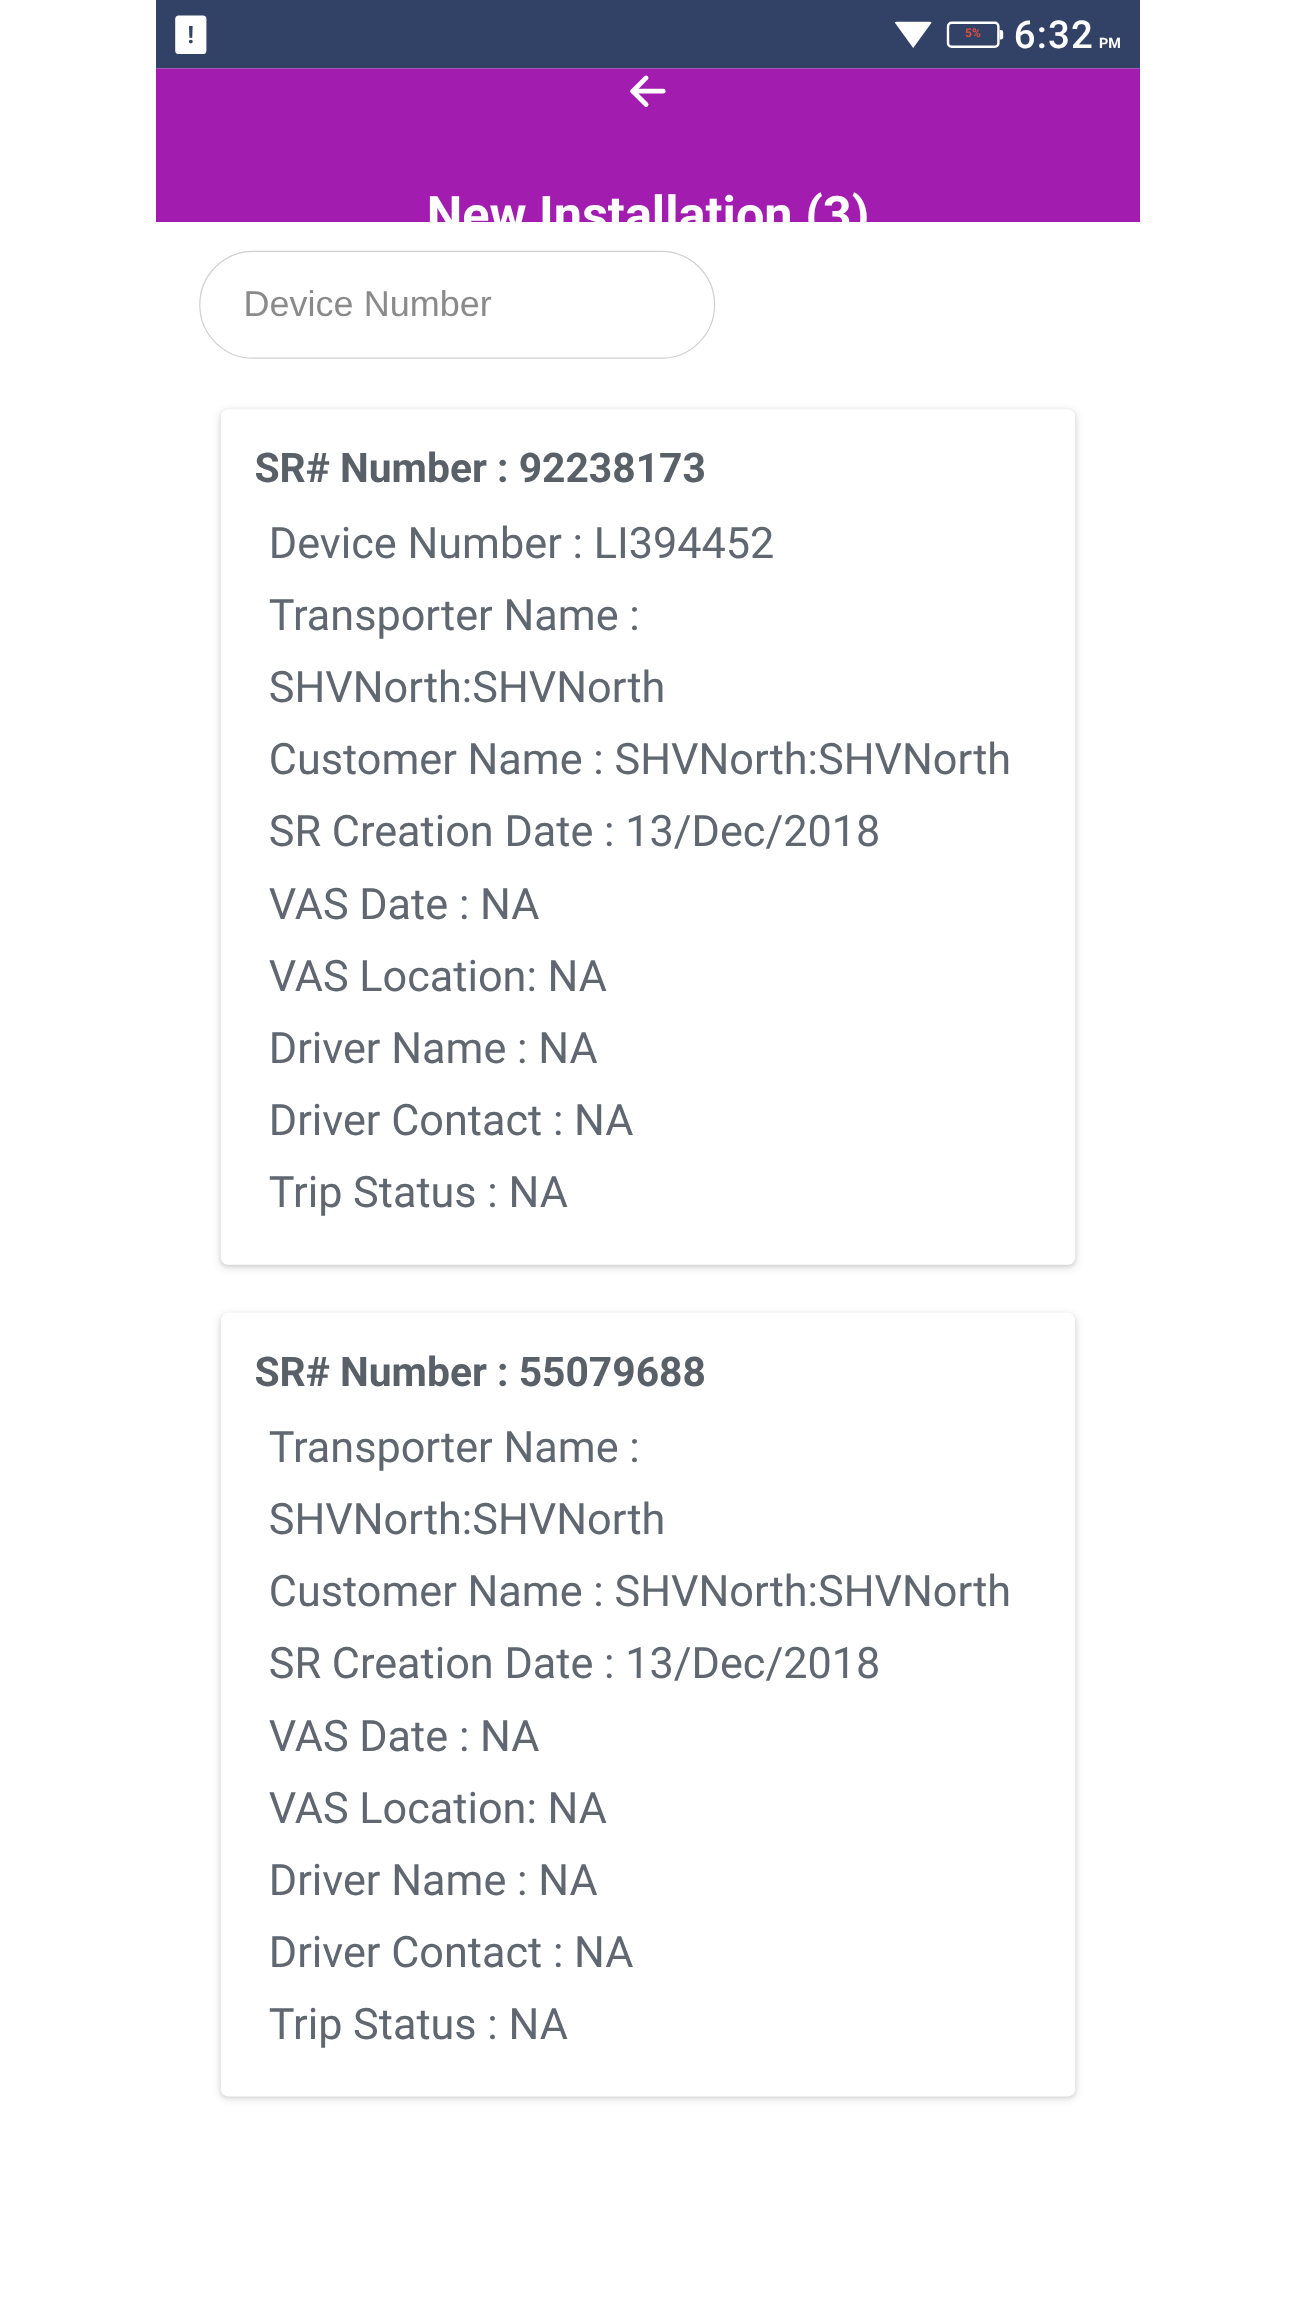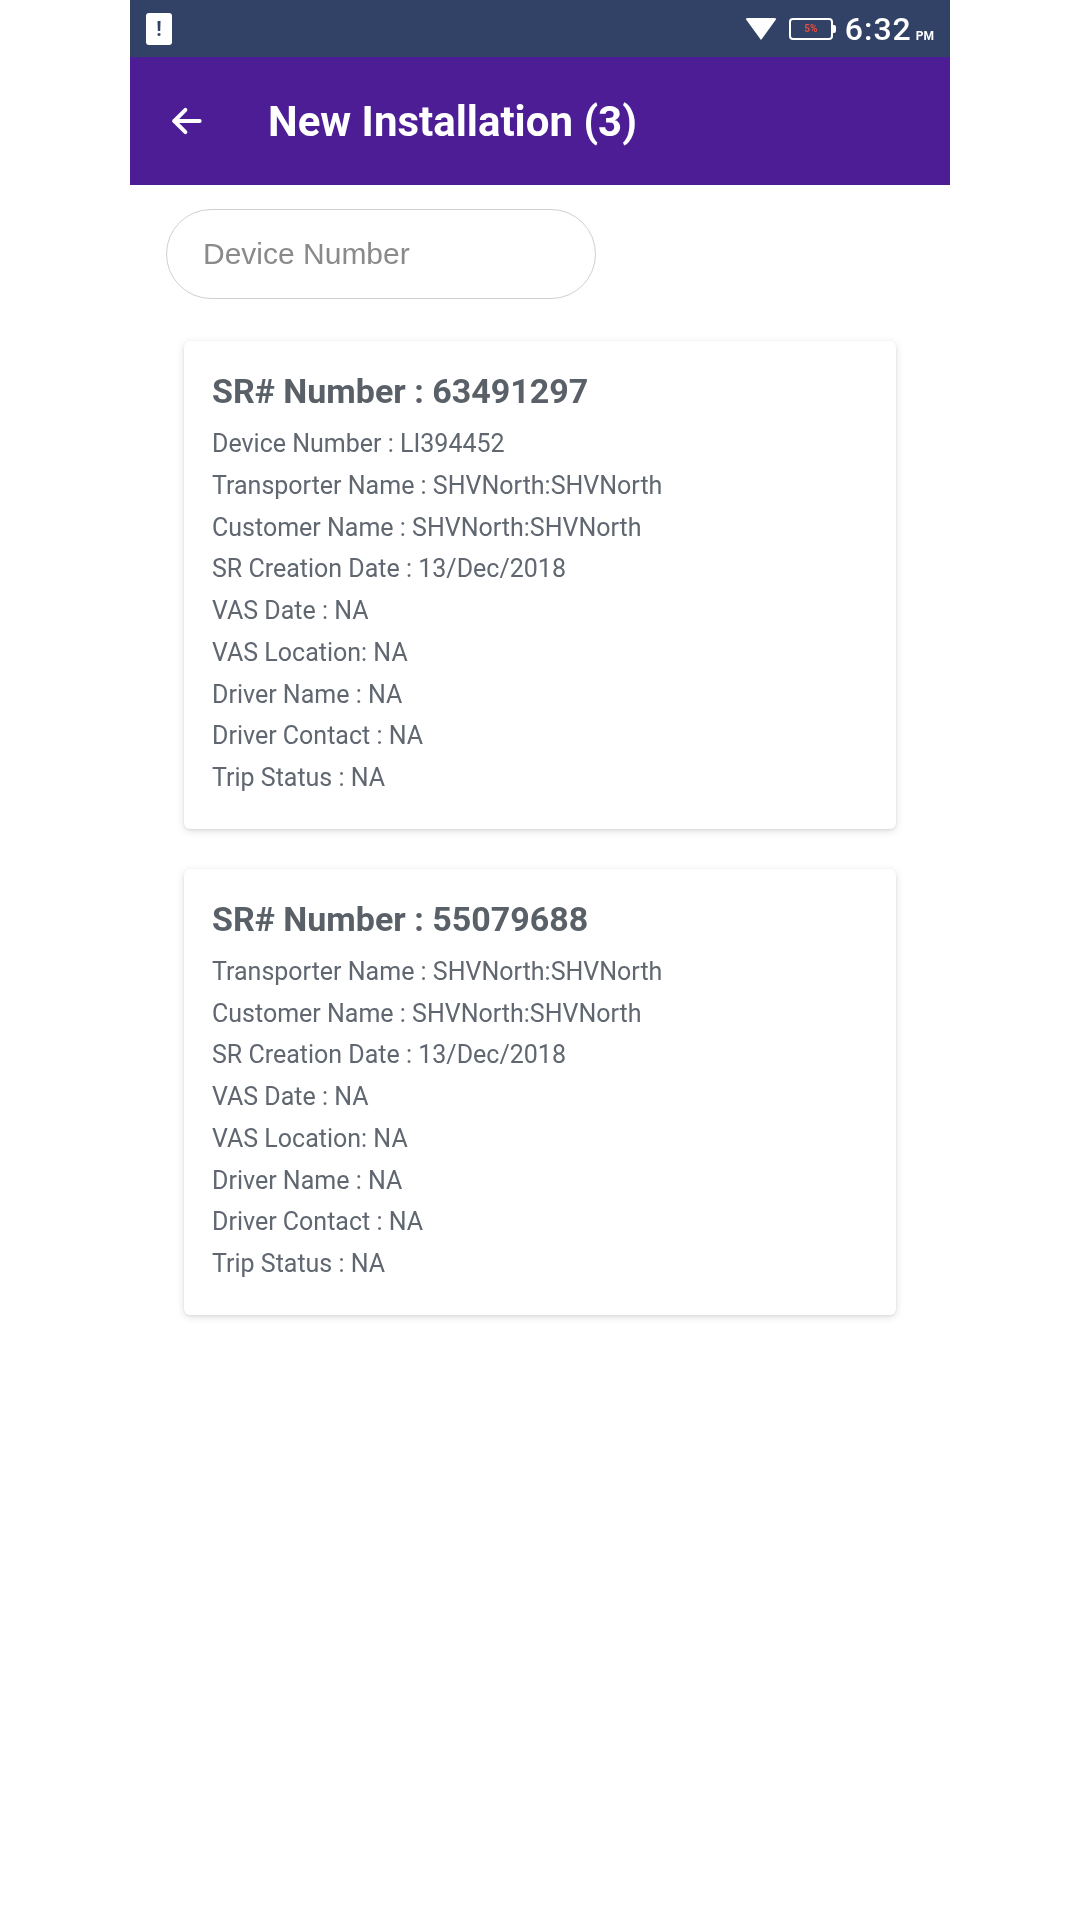--- a/index.html
+++ b/index.html
@@ -97,26 +97,27 @@
       font-weight: 500;
       letter-spacing: 1px;
     }
     
     .time-pm {
       font-size: 12px;
       font-weight: 700;
     }
     
     .app-bar {
-      background: #4c1d95;
+      background: #a21caf;
       height: 128px;
       display: flex;
       align-items: center;
       padding: 0 36px;
       gap: 60px;
+      flex-direction: column;
     }
     
     .back-arrow {
       width: 42px;
       height: 42px;
       display: flex;
       align-items: center;
       justify-content: center;
       cursor: pointer;
     }
@@ -166,23 +167,24 @@
     }
     
     .card-header {
       font-size: 34px;
       font-weight: 700;
       color: #5a6068;
       margin-bottom: 12px;
     }
     
     .card-row {
-      font-size: 25px;
+      font-size: 36px;
       color: #606770;
       line-height: 1.67;
+      margin-left: 12px;
     }
   </style>
 </head>
 <body>
 
 <div class="status-bar">
   <div class="status-left">
     <div class="notification-icon"></div>
   </div>
   <div class="status-right">
@@ -207,21 +209,21 @@
   <div class="app-title">New Installation (3)</div>
 </div>
 
 <div class="content">
   <input type="text" class="search-input" placeholder="Device Number" style="">
   
   <div class="cards-container">
 
     <div class="card">
       <div class="card-header">
-        <span>SR# Number : </span><span>63491297</span>
+        <span>SR# Number : </span><span>92238173</span>
       </div>
       <div class="card-row">
         <span>Device Number : </span><span>LI394452</span>
       </div>
       <div class="card-row">
         <span>Transporter Name : </span><span>SHVNorth:SHVNorth</span>
       </div>
       <div class="card-row">
         <span>Customer Name : </span><span>SHVNorth:SHVNorth</span>
       </div>

